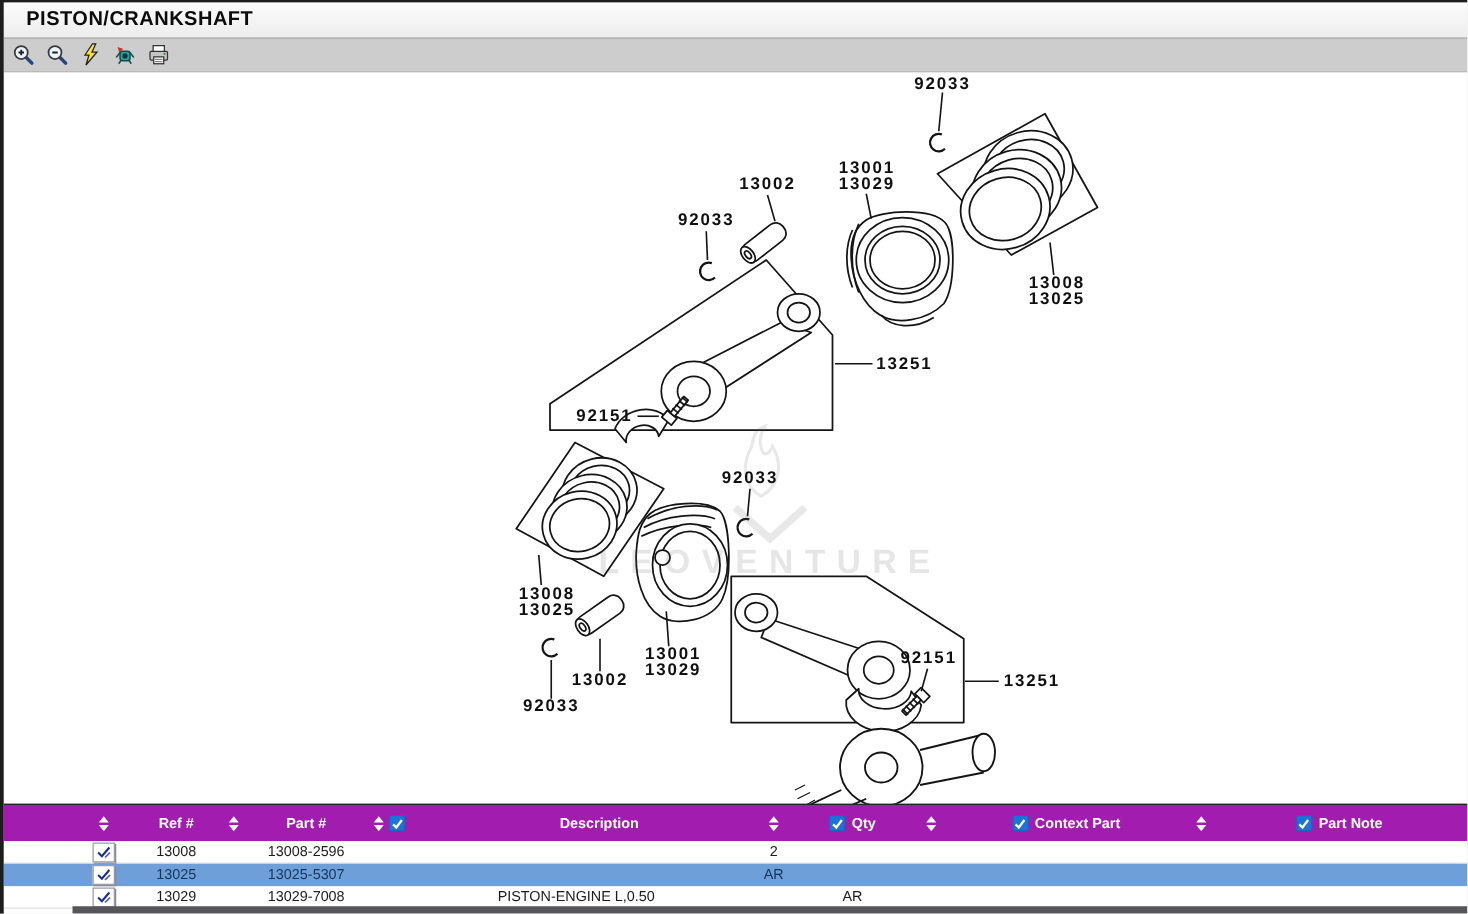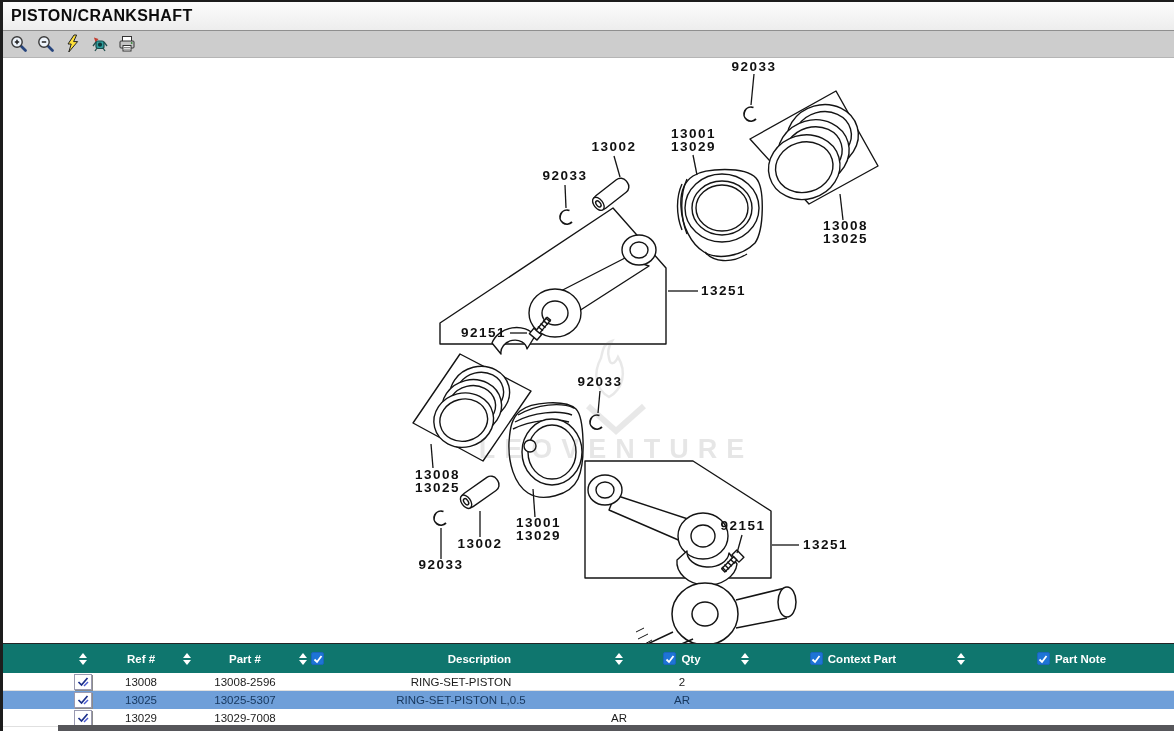--- a/index.html
+++ b/index.html
@@ -5,33 +5,33 @@
   html,body{margin:0;padding:0;background:#e9e9e9;}
   .page{
     width:1174px;height:731px;position:relative;background:#fff;
     border-left:3px solid #1d1d1d;border-top:2px solid #1d1d1d;
     box-sizing:border-box;overflow:hidden;
     font-family:"Liberation Sans",sans-serif;
   }
   
   .titlebar{height:29px;background:linear-gradient(#fcfcfc,#ededed);
     border-bottom:1px solid #8f8f8f;display:flex;align-items:center;padding-left:8px;box-sizing:border-box;}
-  .title{font-size:16px;font-weight:bold;color:#0c0c0c;letter-spacing:.4px;}
+  .title{font-size:16px;font-weight:bold;color:#0c0c0c;letter-spacing:.4px;margin-left:10px;}
   
   .toolbar{height:27px;background:#cdcdcd;border-bottom:1px solid #b5b5b5;
     display:flex;align-items:center;gap:6px;padding:0 5px;box-sizing:border-box;}
   .tool{width:21px;height:21px;display:flex;align-items:center;justify-content:center;cursor:pointer;}
   
   .diagram{position:relative;height:587px;background:#fff;}
   .diagram svg{position:absolute;left:0;top:0;}
   .plabel{font-family:"Liberation Sans",sans-serif;font-weight:bold;font-size:13.5px;fill:#101010;letter-spacing:1.5px;}
   
   .parts-table{position:absolute;left:0;right:0;bottom:0;height:88px;
     --cols:60px 40px 76px 16px 100px 16px 300px 16px 110px 16px 200px 16px 1fr;}
-  .thead{height:30px;background:#0f766e;border-top:1px solid #242426;box-sizing:border-box;
+  .thead{height:30px;background:#a21caf;border-top:1px solid #242426;box-sizing:border-box;
     display:grid;grid-template-columns:var(--cols);align-items:center;}
   .hlabel{color:#fff;font-weight:bold;font-size:11.5px;display:flex;align-items:center;justify-content:center;gap:5px;white-space:nowrap;}
   .hlabel.desc{margin-right:100px;justify-content:space-between;}
   .sort{display:flex;flex-direction:column;align-items:center;gap:2px;justify-self:center;cursor:pointer;}
   .sort i{display:block;width:0;height:0;border-left:4px solid transparent;border-right:4px solid transparent;}
   .sort .up{border-bottom:5px solid #fff;}
   .sort .dn{border-top:5px solid #fff;}
   .hcb{width:13px;height:13px;background:#1e74d6;border:1px solid #1a66bd;border-radius:2px;
     display:inline-flex;align-items:center;justify-content:center;cursor:pointer;box-sizing:border-box;}
   .trow{height:17px;display:grid;grid-template-columns:var(--cols);align-items:center;
@@ -331,62 +331,61 @@
       <div class="editbtn">
         <svg width="14" height="12" viewBox="0 0 14 12">
             <path d="M2.5,6 L5.5,9 L11.5,2" stroke="#1b2f8a" stroke-width="1.7" fill="none"></path>
             <line x1="8" y1="10" x2="12" y2="6" stroke="#4a5ad0" stroke-width="1.4"></line>
           </svg>
       </div>
       <div class="cell">13008</div>
         <div></div>
       <div class="cell">13008-2596</div>
         <div></div>
-      <div class="cell">RING-SET-PISTON</div>
         <div></div>
       <div class="cell">2</div>
         <div></div>
       <div class="cell"></div>
         <div></div>
       <div class="cell"></div>
     </div>
 
     <div class="trow selected">
       <div></div>
       <div class="editbtn">
         <svg width="14" height="12" viewBox="0 0 14 12">
             <path d="M2.5,6 L5.5,9 L11.5,2" stroke="#1b2f8a" stroke-width="1.7" fill="none"></path>
             <line x1="8" y1="10" x2="12" y2="6" stroke="#4a5ad0" stroke-width="1.4"></line>
           </svg>
       </div>
       <div class="cell">13025</div>
         <div></div>
       <div class="cell">13025-5307</div>
         <div></div>
-      <div class="cell">RING-SET-PISTON L,0.5</div>
         <div></div>
       <div class="cell">AR</div>
         <div></div>
       <div class="cell"></div>
         <div></div>
       <div class="cell"></div>
     </div>
 
     <div class="trow">
       <div></div>
       <div class="editbtn">
         <svg width="14" height="12" viewBox="0 0 14 12">
             <path d="M2.5,6 L5.5,9 L11.5,2" stroke="#1b2f8a" stroke-width="1.7" fill="none"></path>
             <line x1="8" y1="10" x2="12" y2="6" stroke="#4a5ad0" stroke-width="1.4"></line>
           </svg>
       </div>
       <div class="cell">13029</div>
         <div></div>
       <div class="cell">13029-7008</div>
         <div></div>
+      <div class="cell">PISTON-ENGINE L,0.50</div>
         <div></div>
       <div class="cell">AR</div>
         <div></div>
       <div class="cell"></div>
         <div></div>
       <div class="cell"></div>
     </div>
 
     <div class="bottombar"></div>
   </div>

